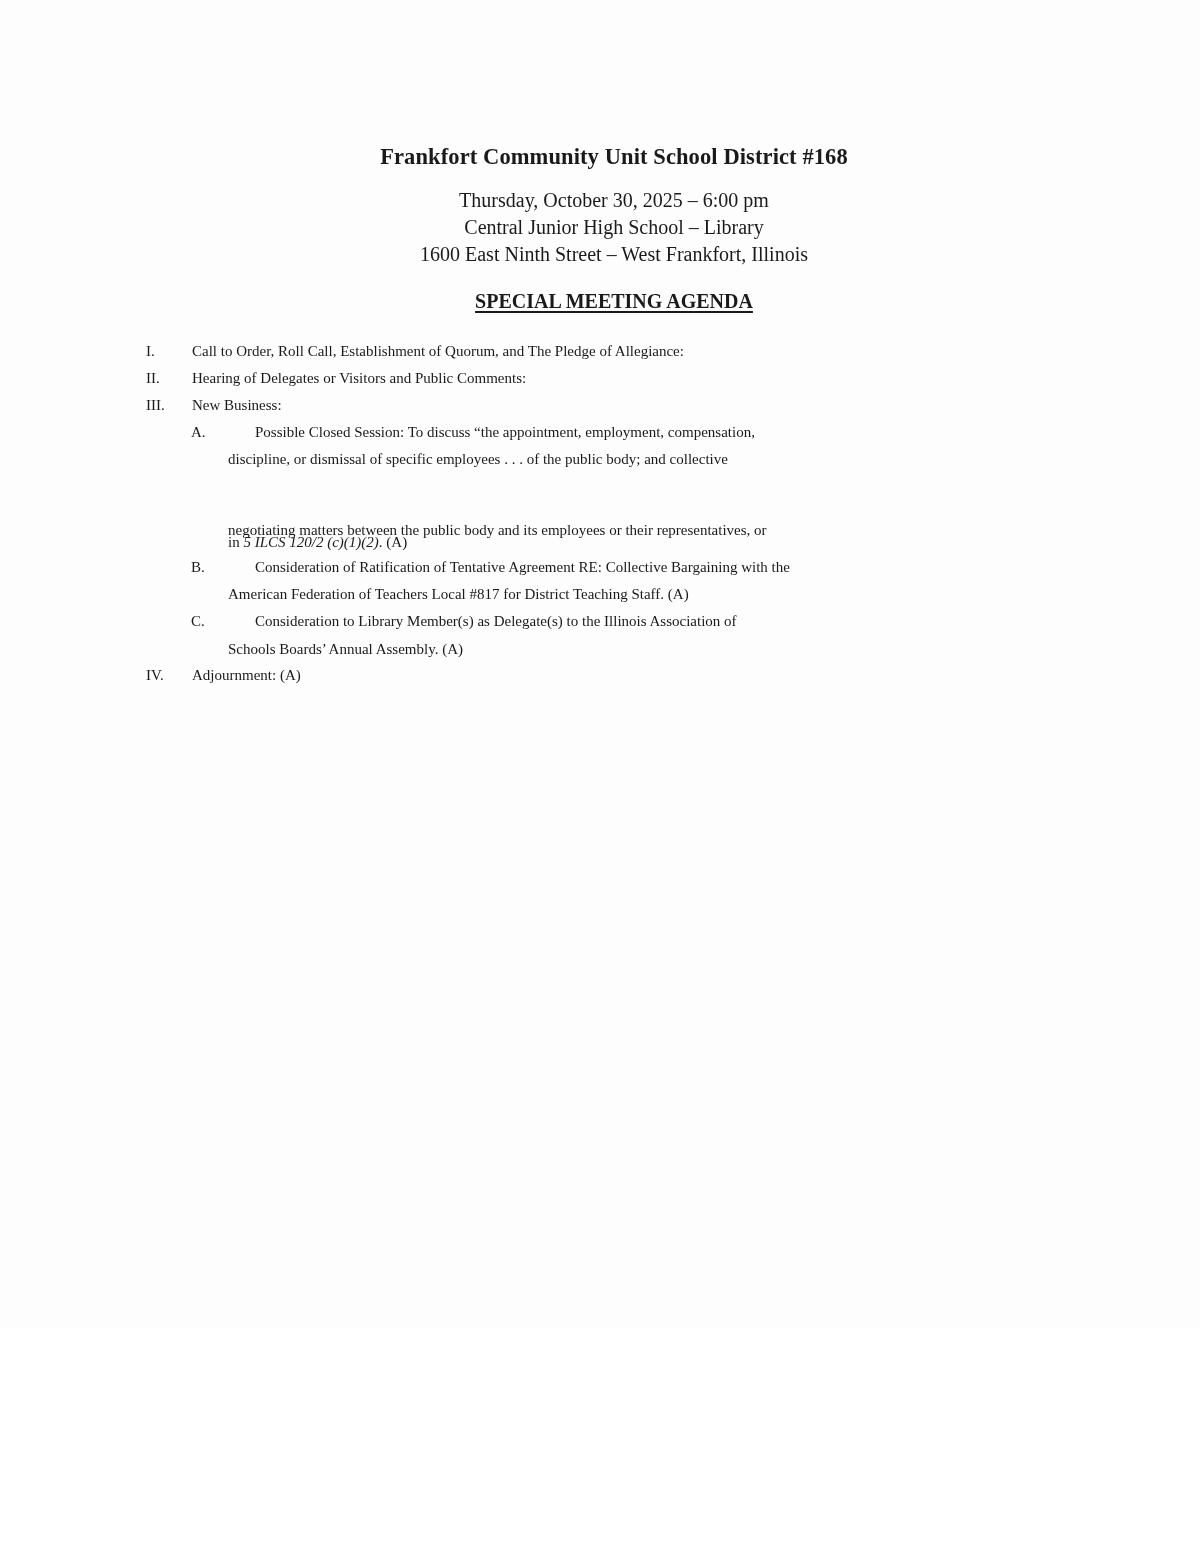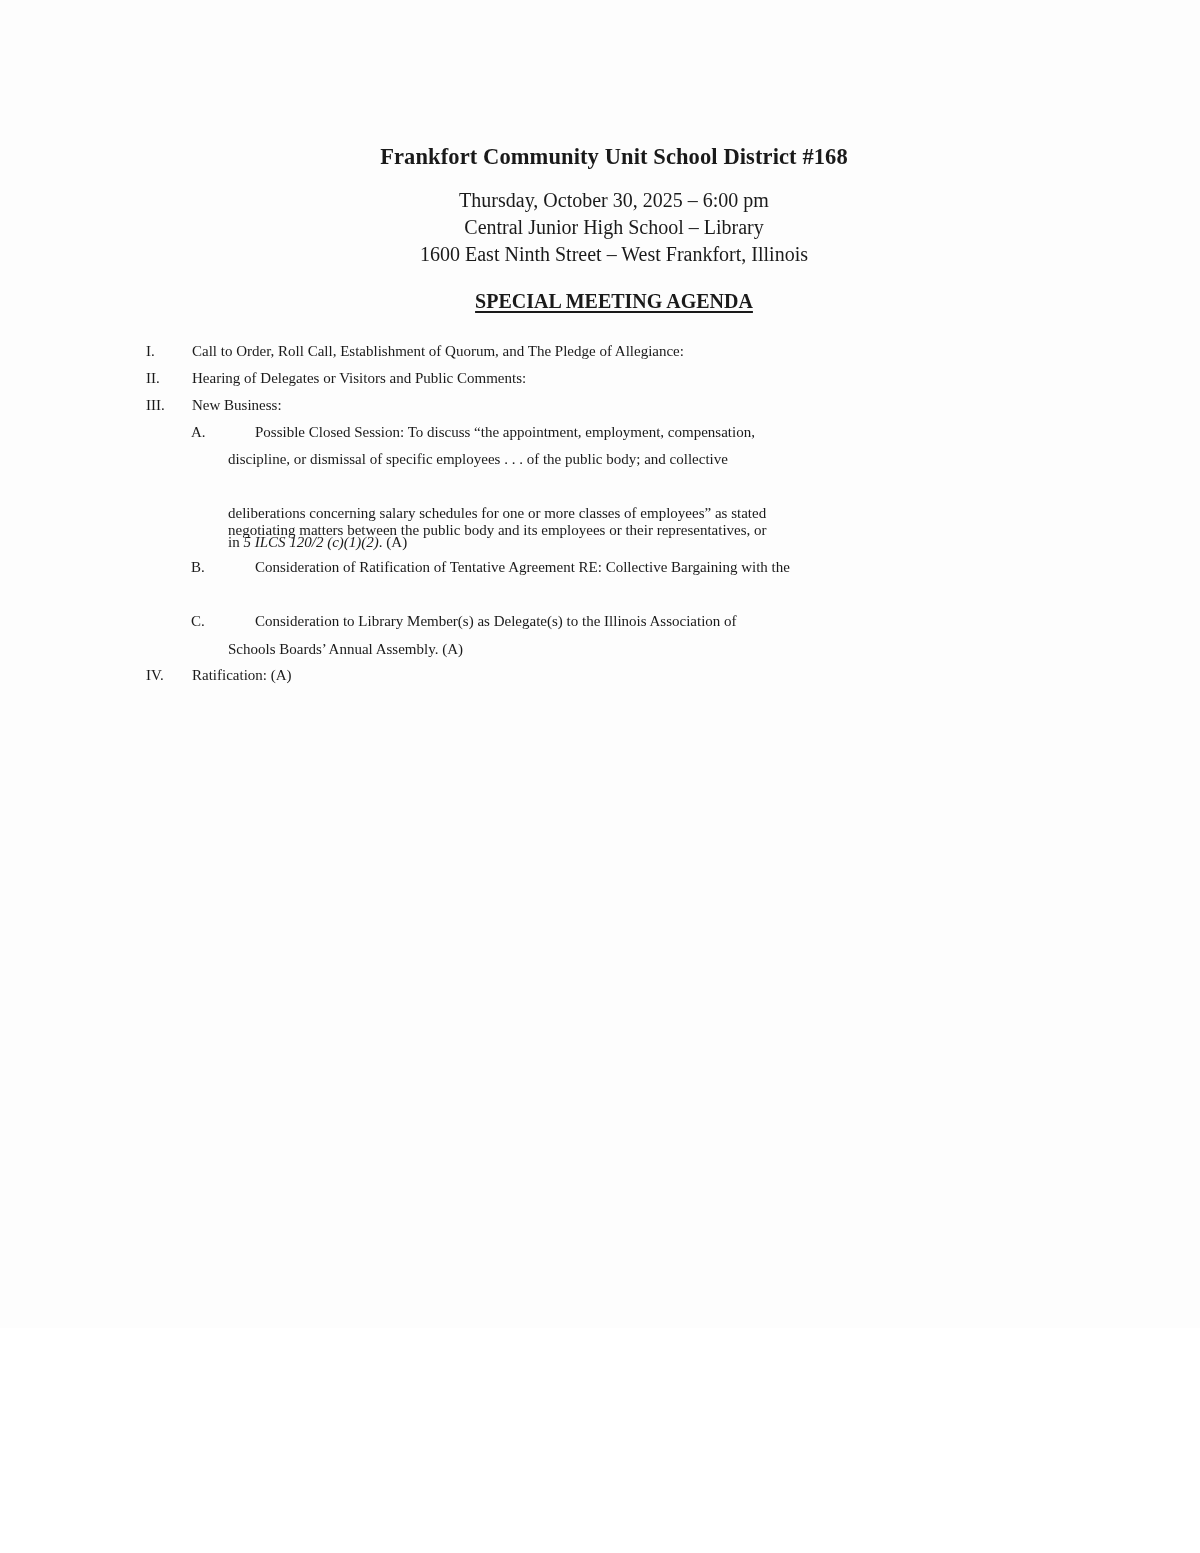--- a/index.html
+++ b/index.html
@@ -101,32 +101,32 @@
     <span class="num">III.</span>
     <span class="txt">New Business:</span>
   </div>
 
   <div class="line letter" style="top:419px;">
     <span class="num">A.</span>
     <span class="txt">Possible Closed Session: To discuss “the appointment, employment, compensation,</span>
   </div>
   <div class="line cont" style="top:446px;">discipline, or dismissal of specific employees . . . of the public body; and collective</div>
   <div class="line cont" style="top:473px;margin-top:44px;">negotiating matters between the public body and its employees or their representatives, or</div>
-  <div class="line cont" style="top:500px;">deliberations concerning salary schedules for one or more classes of employees” as stated</div>
   <div class="line cont" style="top:529px;text-align:center;"><span>in </span><em>5 ILCS 120/2 (c)(1)(2)</em><span>. (A)</span></div>
 
   <div class="line letter" style="top:554px;">
     <span class="num">B.</span>
     <span class="txt">Consideration of Ratification of Tentative Agreement RE: Collective Bargaining with the</span>
   </div>
+  <div class="line cont" style="top:581px;">American Federation of Teachers Local #817 for District Teaching Staff. (A)</div>
 
   <div class="line letter" style="top:608px;">
     <span class="num">C.</span>
     <span class="txt">Consideration to Library Member(s) as Delegate(s) to the Illinois Association of</span>
   </div>
   <div class="line cont" style="top:636px;">Schools Boards’ Annual Assembly. (A)</div>
 
   <div class="line roman" style="top:662px;">
     <span class="num">IV.</span>
-    <span class="txt" style="left:46px;">Ratification: (A)</span>
+    <span class="txt" style="left:46px;">Adjournment: (A)</span>
   </div>
 
 </div>
 
 </body></html>

